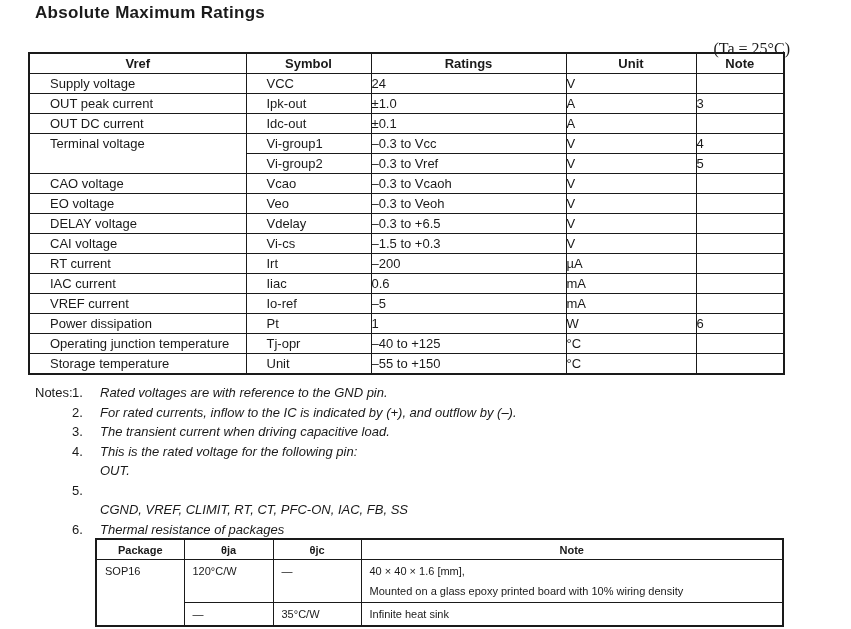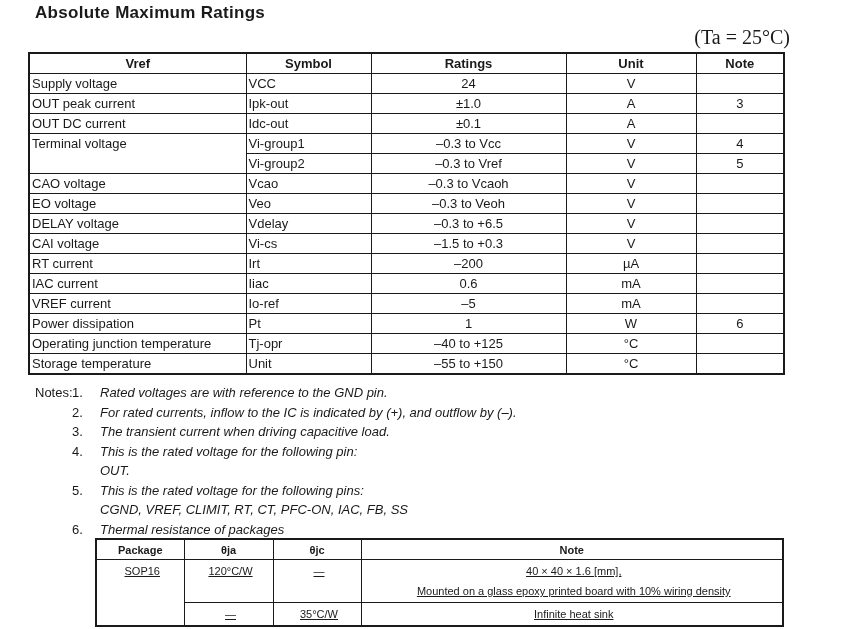--- a/index.html
+++ b/index.html
@@ -6,56 +6,56 @@
   .page {
     position:relative; width:851px; height:629px; background:#ffffff;
     font-family:"Liberation Sans","DejaVu Sans",sans-serif; color:#1a1a1a;
     overflow:hidden;
   }
   .title {
     position:absolute; left:35px; top:3px;
     font-size:17px; font-weight:bold; letter-spacing:0.3px;
   }
   .condition {
-    position:absolute; top:26px; right:61px;
-    font-family:"Liberation Serif","DejaVu Serif",serif; font-size:20px;
+    position:absolute; top:40px; right:61px;
+    font-family:"Liberation Serif","DejaVu Serif",serif; font-size:16px;
   }
   table { border-collapse:collapse; table-layout:fixed; }
   
   .t1 {
     position:absolute; left:28px; top:52px; width:755px;
     border:2px solid #1a1a1a;
   }
   .t1 th, .t1 td {
     border:1px solid #1a1a1a; font-size:13px; height:19px;
     padding:0; vertical-align:middle; overflow:hidden; white-space:nowrap;
   }
   .t1 th { font-weight:bold; text-align:center; }
-  .t1 td.left  { text-align:left; padding-left:2px; }
-  .t1 td.center{ text-align:center;margin-top:9px; }
+  .t1 td.left  { text-align:left; padding-left:20px; }
+  .t1 td.center{ text-align:left;margin-top:9px; }
   .t1 td.vtop  { vertical-align:top; padding-top:2px; }
   
   .notes {
     position:absolute; left:28px; top:383px;
     font-size:13px; line-height:19.5px;
   }
   .nrow { display:flex;margin-left:7px; }
   .nlab { width:37px; flex:none; }
   .nnum { width:28px; flex:none; }
   .ntxt { flex:none; white-space:nowrap;font-style:italic; }
   
   .t2 {
     position:absolute; left:95px; top:538px; width:687px;
     border:2px solid #1a1a1a;
   }
   .t2 th, .t2 td { border:1px solid #1a1a1a; font-size:11px; overflow:hidden; }
   .t2 th { font-weight:bold; text-align:center; height:19px; padding:0; }
   .t2 td {
-    text-align:center; padding:1px 4px 1px 8px; vertical-align:top;
-    line-height:20px; white-space:nowrap;text-decoration:underline;
+    text-align:left; padding:1px 4px 1px 8px; vertical-align:top;
+    line-height:20px; white-space:nowrap;
   }
   .t2 td.row2 { height:20px; }
 </style>
 </head>
 <body>
 
 <div class="page">
 
   <div class="title">Absolute Maximum Ratings</div>
   <div class="condition">(Ta = 25°C)</div>
@@ -205,21 +205,20 @@
       <span class="ntxt">This is the rated voltage for the following pin:</span>
     </div>
     <div class="nrow">
       <span class="nlab"></span>
       <span class="nnum"></span>
       <span class="ntxt">OUT.</span>
     </div>
     <div class="nrow">
       <span class="nlab"></span>
       <span class="nnum">5.</span>
-      <span class="ntxt">This is the rated voltage for the following pins:</span>
     </div>
     <div class="nrow">
       <span class="nlab"></span>
       <span class="nnum"></span>
       <span class="ntxt">CGND, VREF, CLIMIT, RT, CT, PFC-ON, IAC, FB, SS</span>
     </div>
     <div class="nrow">
       <span class="nlab"></span>
       <span class="nnum">6.</span>
       <span class="ntxt">Thermal resistance of packages</span>

